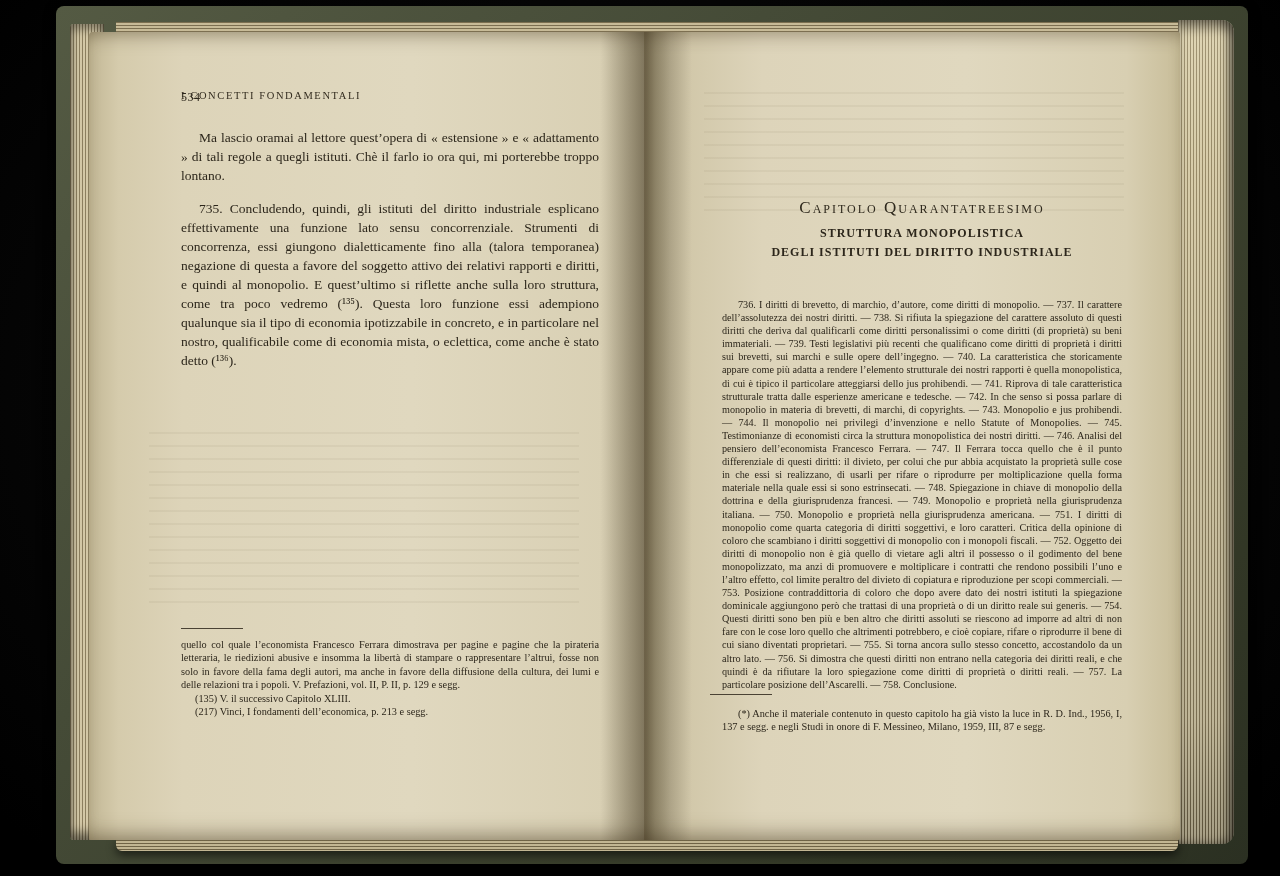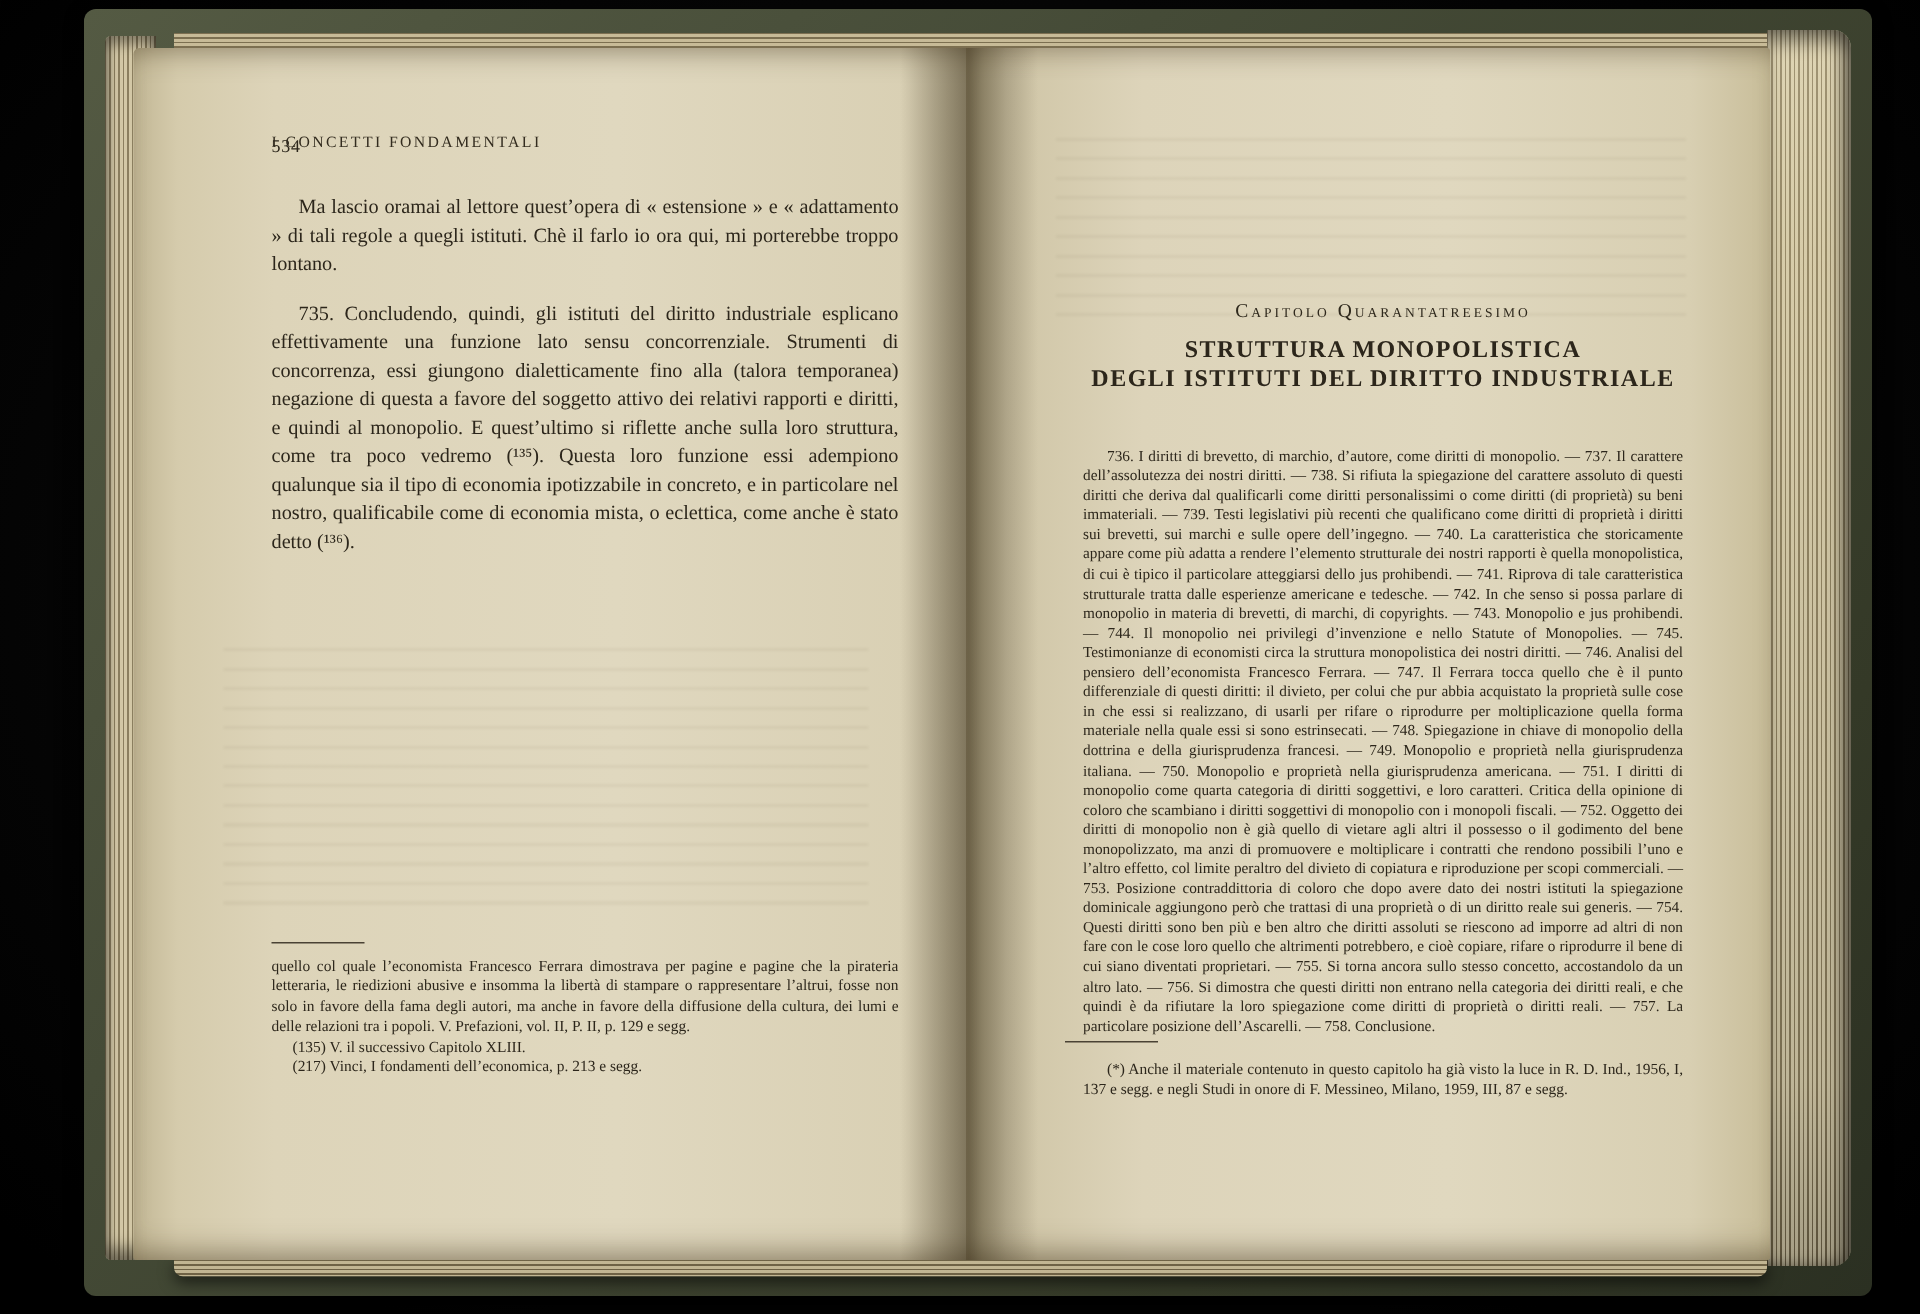--- a/index.html
+++ b/index.html
@@ -98,25 +98,25 @@
   .footnote-rule {
     width: 62px; height: 1px; background: #4a4234; margin-bottom: 9px;
   }
   .footnote-block { left: 92px; top: 596px; width: 418px; }
   .footnote-block p {
     margin: 0; font-size: 10.3px; line-height: 13.4px; text-align: justify;
   }
   .footnote-block p.fn-item { text-indent: 14px; }
   .chapter-heading-row { left: 66px; top: 166px; width: 424px; text-align: center; }
   .chapter-heading {
-    font-variant: small-caps; font-size: 13px; letter-spacing: 2px; color: #2e281c; text-align: center;
+    font-variant: small-caps; font-size: 17px; letter-spacing: 2px; color: #2e281c; text-align: center;
   }
   .chapter-title-row { left: 66px; top: 192px; width: 424px; text-align: center; }
   .chapter-title-row div {
-    font-weight: bold; font-size: 16px; line-height: 19px; letter-spacing: 1px;
+    font-weight: bold; font-size: 12px; line-height: 19px; letter-spacing: 1px;
   }
   .summary-block { left: 66px; top: 254px; width: 424px; }
   .summary-block p {
     margin: 12px; font-size: 10.2px; line-height: 13.1px;
     text-align: justify; text-indent: 16px;
   }
   .right-footnote-block { left: 66px; top: 662px; width: 424px; }
   .right-footnote-block p {
     margin: 12px; font-size: 10.3px; line-height: 13.4px;
     text-align: justify; text-indent: 16px;

